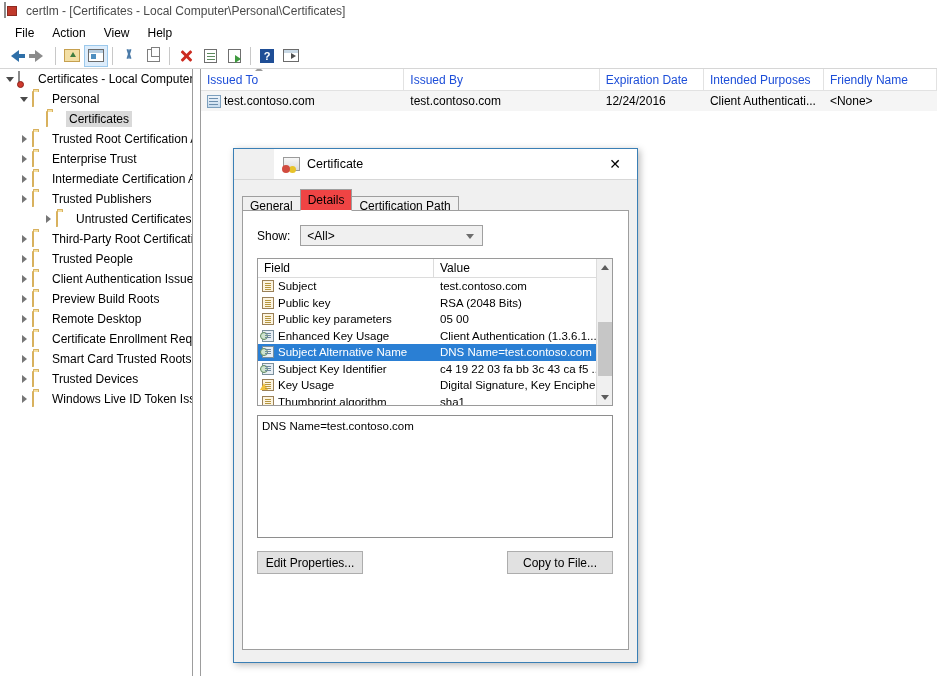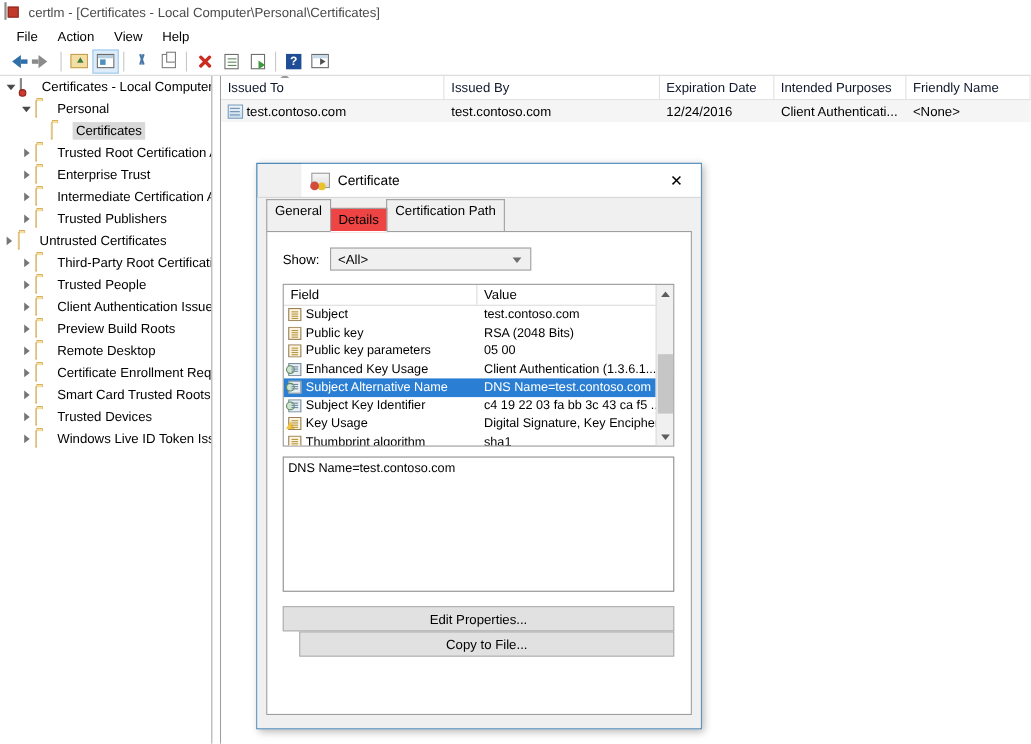--- a/index.html
+++ b/index.html
@@ -210,21 +210,21 @@
     border-bottom: 1px solid #e2e2e2;
     display: flex;
     position: relative;
     box-sizing: border-box;
   }
   .lv-col {
     position: relative;
     display: flex;
     align-items: center;
     font-size: 12px;
-    color: #0f172a;
+    color: #1d4ed8;
     padding-left: 6px;
     box-sizing: border-box;
     border-right: 1px solid #e2e2e2;
     height: 22px;
     cursor: default;
   }
   .lv-col .sortcaret {
     position: absolute;
     left: 54px; top: -2px;
     width: 0; height: 0;
@@ -337,21 +337,21 @@
   
   .tabstrip {
     position: absolute;
     left: 8px; top: 9px;
     right: 8px;
     height: 22px;
     display: flex;
     align-items: flex-end;
   }
   .tab {
-    height: 30px;
+    height: 15px;
     line-height: 18px;
     padding: 0 7px;
     font-size: 12px;
     background: #f0f0f0;
     border: 1px solid #9e9e9e;
     border-bottom: none;
     margin-right: -1px;
     box-sizing: border-box;
     cursor: default;
     position: relative;
@@ -556,21 +556,20 @@
     line-height: 14px;
   }
 
   
   .btnrow {
     position: absolute;
     left: 14px; top: 340px;
     width: 356px;
     display: flex;
     justify-content: space-between;
-    flex-direction: column;
   }
   .btn {
     height: 23px;
     min-width: 106px;
     background: #e1e1e1;
     border: 1px solid #adadad;
     box-sizing: border-box;
     font-size: 12px;
     font-family: "Liberation Sans", sans-serif;
     display: flex;
@@ -755,21 +754,21 @@
             <span class="tnode-icon"><span class="folder"></span></span>
             <span class="tlabel">Intermediate Certification Au</span>
           </div>
           <div class="tree-row" style="padding-left: 16px;">
             <span class="expander">
               <span class="chev"></span>
             </span>
             <span class="tnode-icon"><span class="folder"></span></span>
             <span class="tlabel">Trusted Publishers</span>
           </div>
-          <div class="tree-row" style="padding-left: 0;">
+          <div class="tree-row" style="padding-left: 20px; margin-left: 20px;">
             <span class="expander">
               <span class="chev"></span>
             </span>
             <span class="tnode-icon"><span class="folder"></span></span>
             <span class="tlabel">Untrusted Certificates</span>
           </div>
           <div class="tree-row" style="padding-left: 16px;">
             <span class="expander">
               <span class="chev"></span>
             </span>

